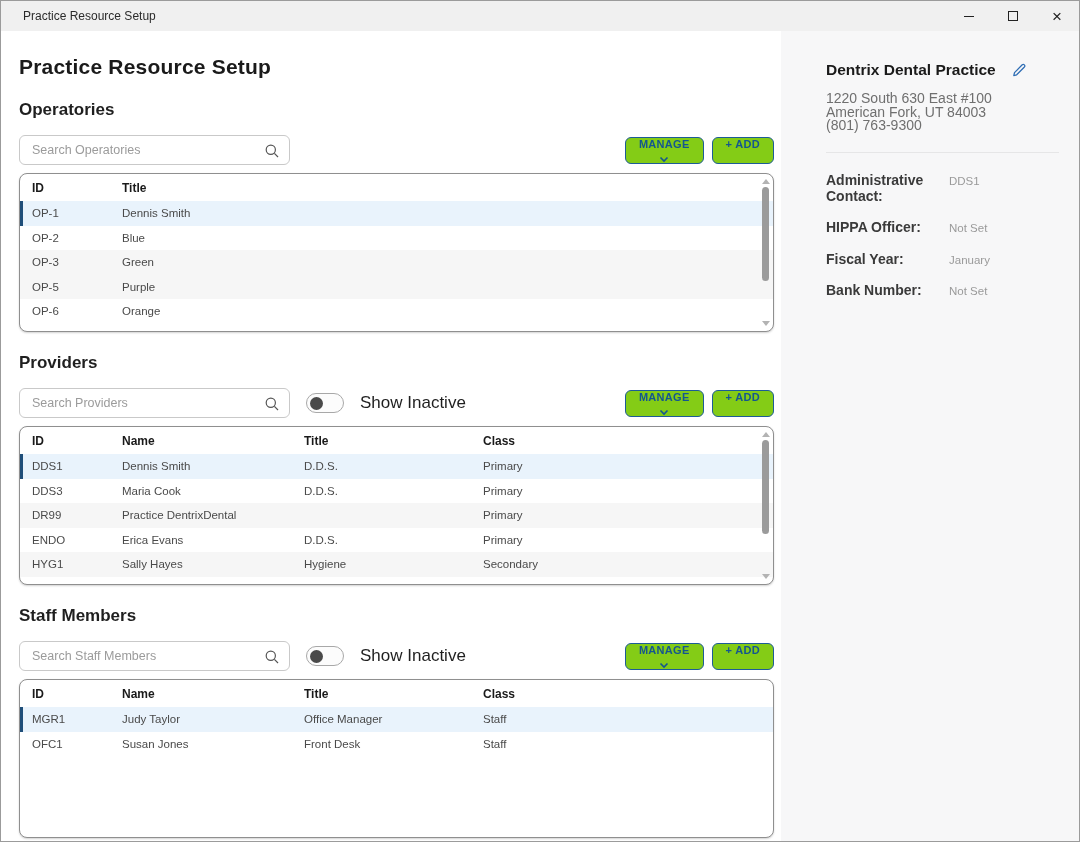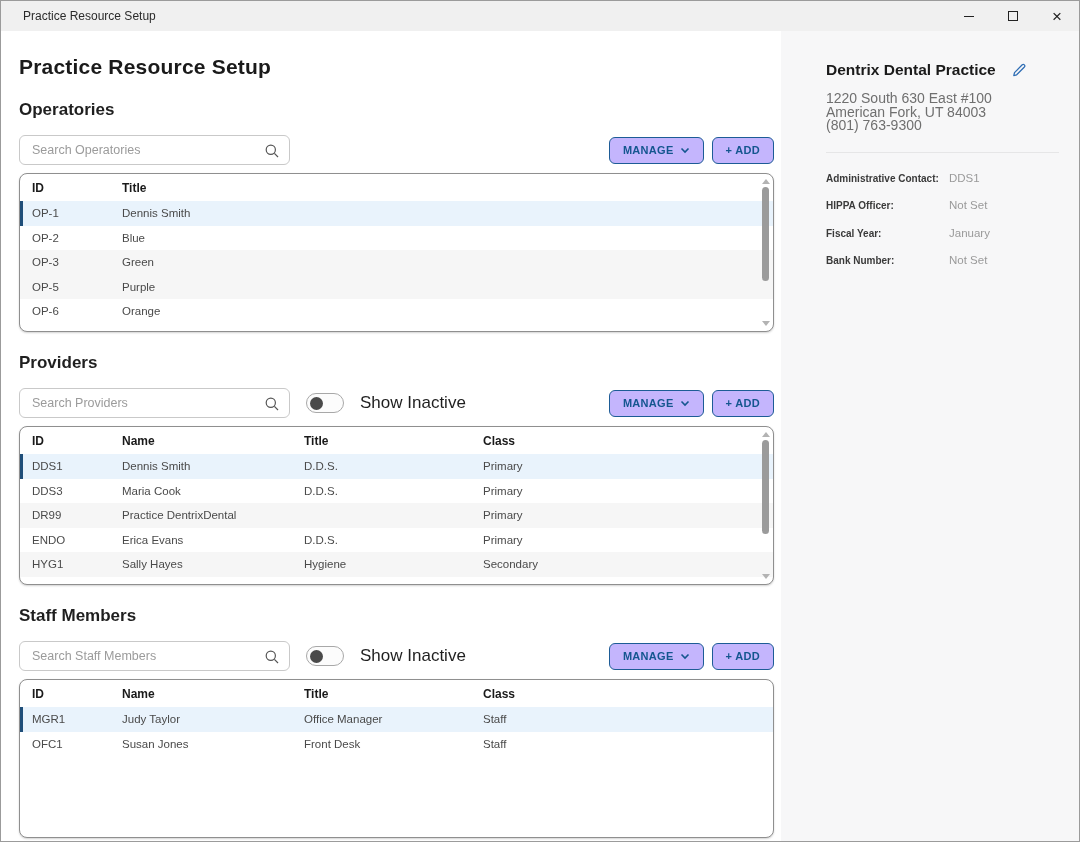--- a/index.html
+++ b/index.html
@@ -39,24 +39,25 @@
   .search-icon { position:absolute; right:9px; top:7px; }
   .toggle-group { display:flex; align-items:center; margin-left:16px; }
   .toggle {
     width:38px; height:20px; border-radius:10px; background:#fcfcfc;
     border:1px solid #a8a8a8; position:relative; cursor:pointer;
   }
   .toggle-knob { position:absolute; left:3px; top:2.8px; width:13px; height:13px; border-radius:50%; background:#4a4a4a; }
   .toggle-label { margin-left:16px; font-size:17px; color:#1f1f1f; }
   .btn-group { margin-left:auto; display:flex; gap:8px; }
   .btn {
-    height:27px; background:#c4b5fd; border:1.6px solid #1d5c96; border-radius:6px;
+    height:27px; background:#84cc16; border:1.6px solid #1d5c96; border-radius:6px;
     color:#14568f; font-size:11px; font-weight:bold; letter-spacing:.3px;
     display:flex; align-items:center; padding:0 13px; gap:6px; cursor:pointer;
     font-family:"Liberation Sans", sans-serif;
+    flex-direction:column;
   }
   
   .tablebox {
     margin-top:8px; width:755px; height:159px; background:#fff;
     border:1px solid #8f8f8f; border-radius:8px; overflow:hidden; position:relative;
     box-shadow:0 1px 2px rgba(0,0,0,.18);
   }
   .thead { height:27px; display:grid; align-items:center; padding-left:12px; }
   .thead span { font-size:12px; font-weight:bold; color:#1a1a1a; }
   .tbody { overflow:hidden; height:131px; }
@@ -73,21 +74,21 @@
   .scroll-arrow-down { margin-top:auto; margin-bottom:4px; width:0; height:0; border-left:4px solid transparent; border-right:4px solid transparent; border-top:5px solid #b3b3b3; }
   
   .sidebar { width:298px; flex:0 0 298px; background:#f7f7f8; padding:30px 20px 0 45px; }
   .practice-head { display:flex; align-items:flex-start; gap:14px; }
   .practice-name { font-size:15.5px; font-weight:bold; color:#1a1a1a; }
   .edit-btn { background:transparent; border:none; cursor:pointer; padding:0; display:flex; }
   .address { margin-top:13px; }
   .address div { font-size:14px; color:#6f6f6f; line-height:13.5px; }
   .side-divider { border:none; border-top:1px solid #e6e6e7; margin:19px 0 19px 0; }
   .field-row { display:grid; grid-template-columns:123px 1fr; margin-bottom:15.5px; align-items:baseline; }
-  .field-label { font-size:10px; font-weight:bold; color:#3a3a3a; }
+  .field-label { font-size:14px; font-weight:bold; color:#3a3a3a; }
   .field-value { font-size:11.5px; color:#9a9a9a; }
 </style>
 </head>
 <body>
 
 <div class="window">
   <div class="titlebar">
     <div class="titlebar-title">Practice Resource Setup</div>
     <button class="win-btn">
         <span class="min-glyph"></span>

